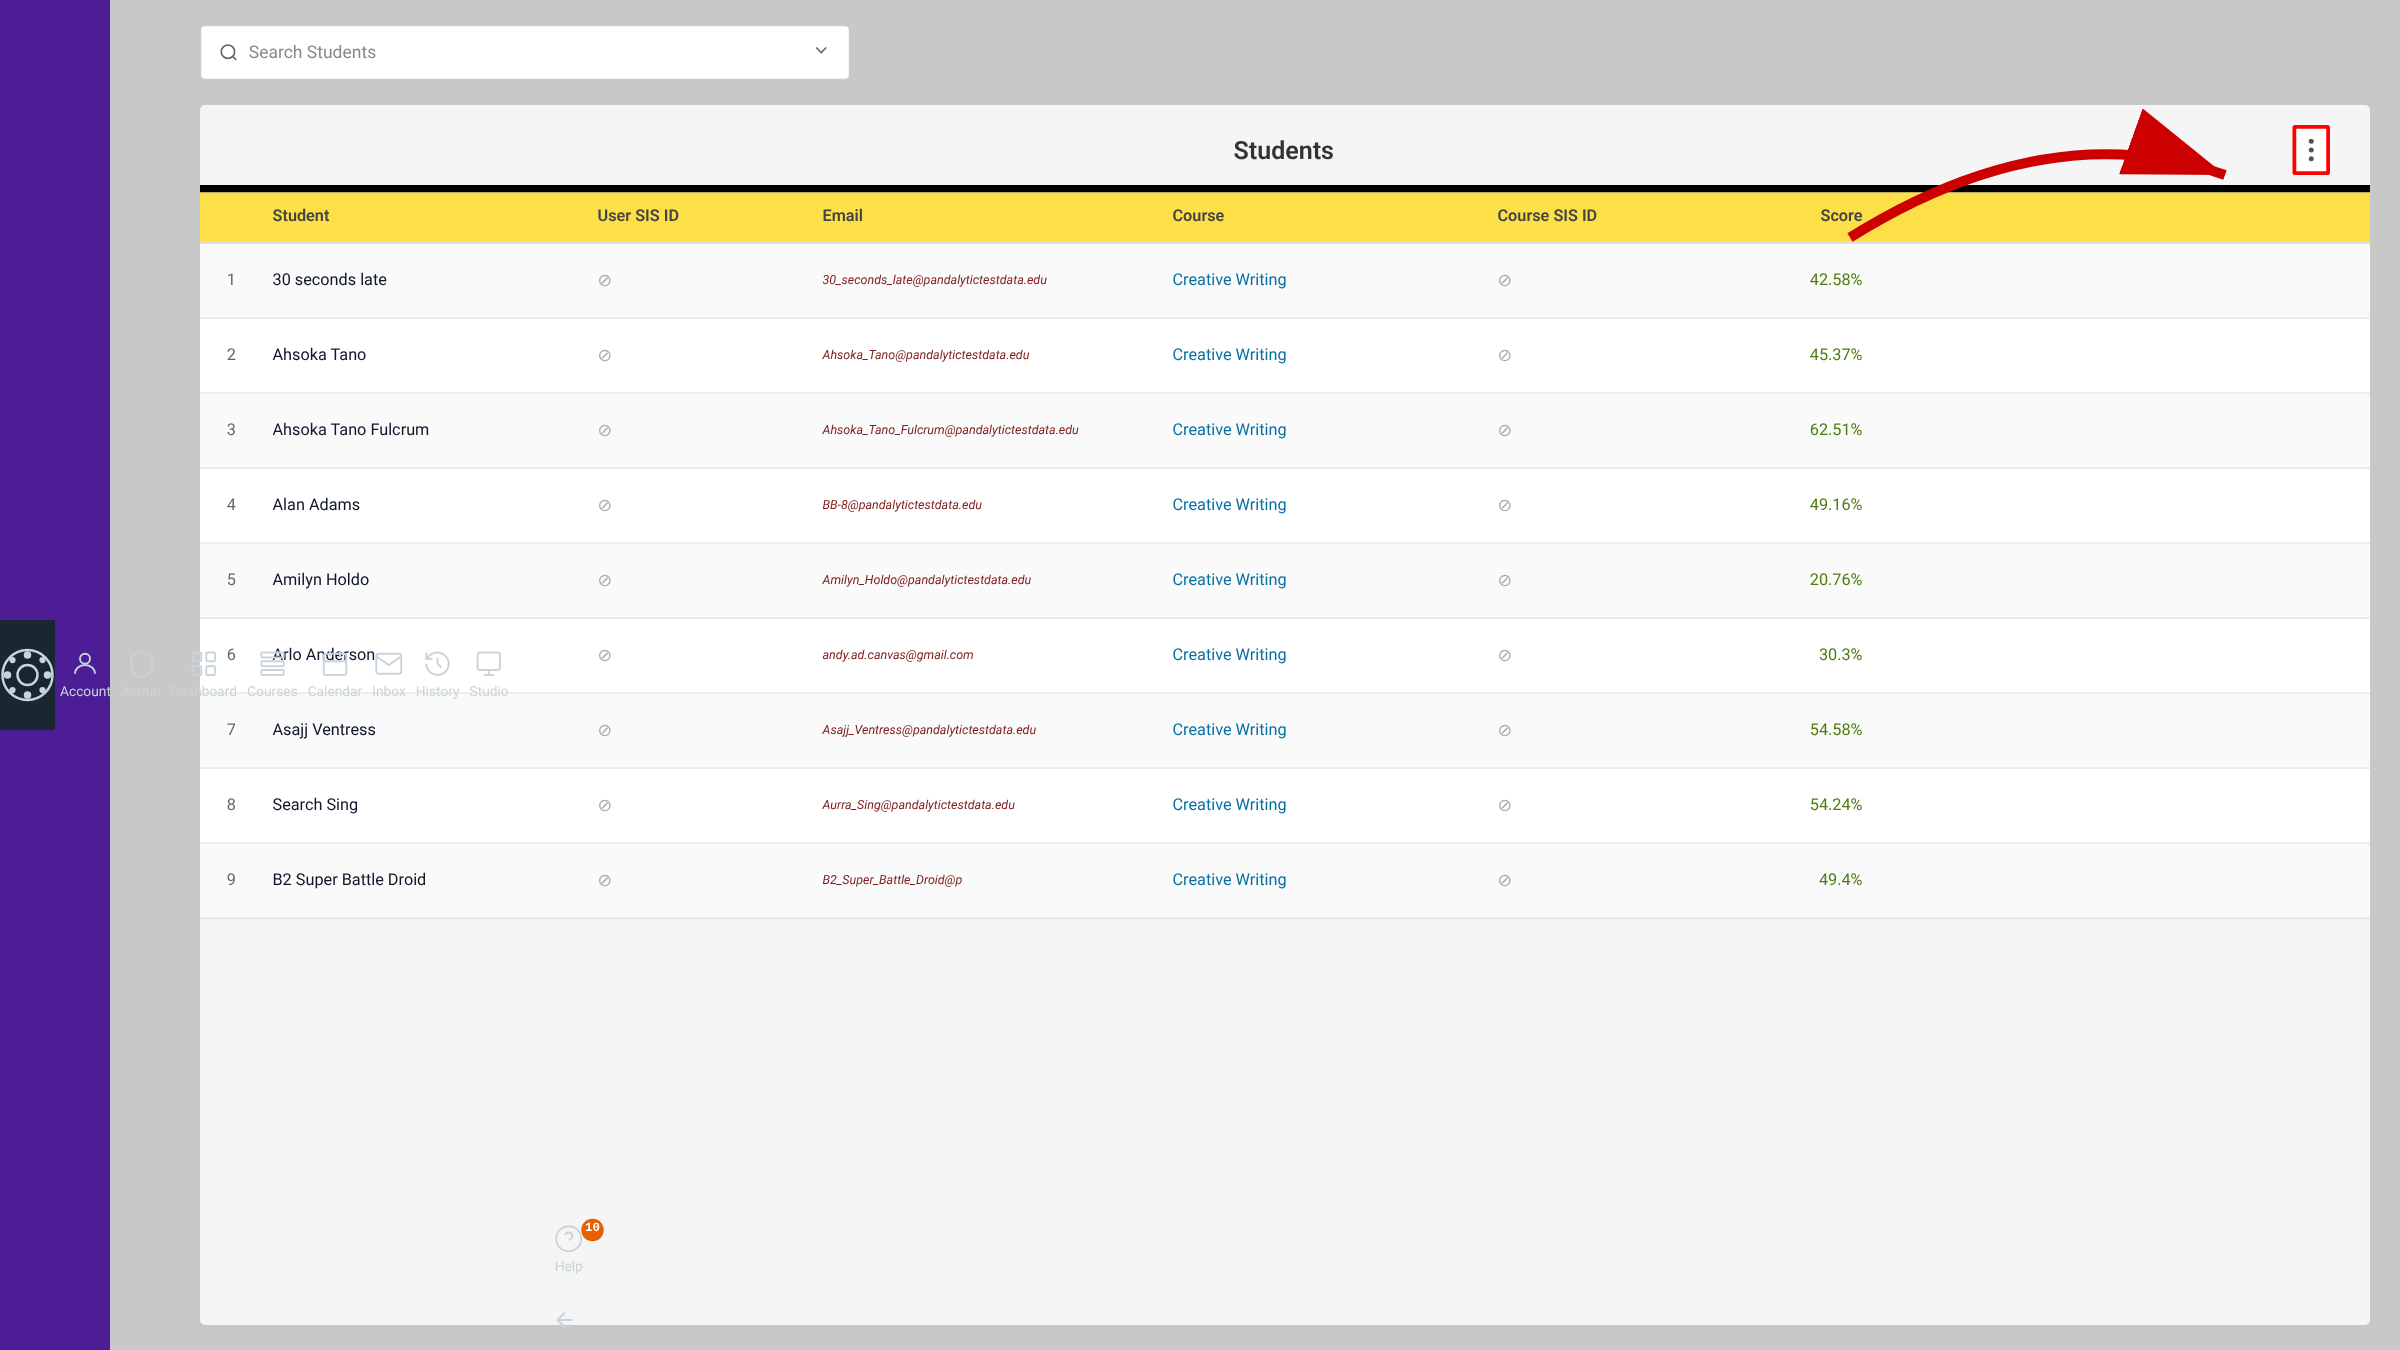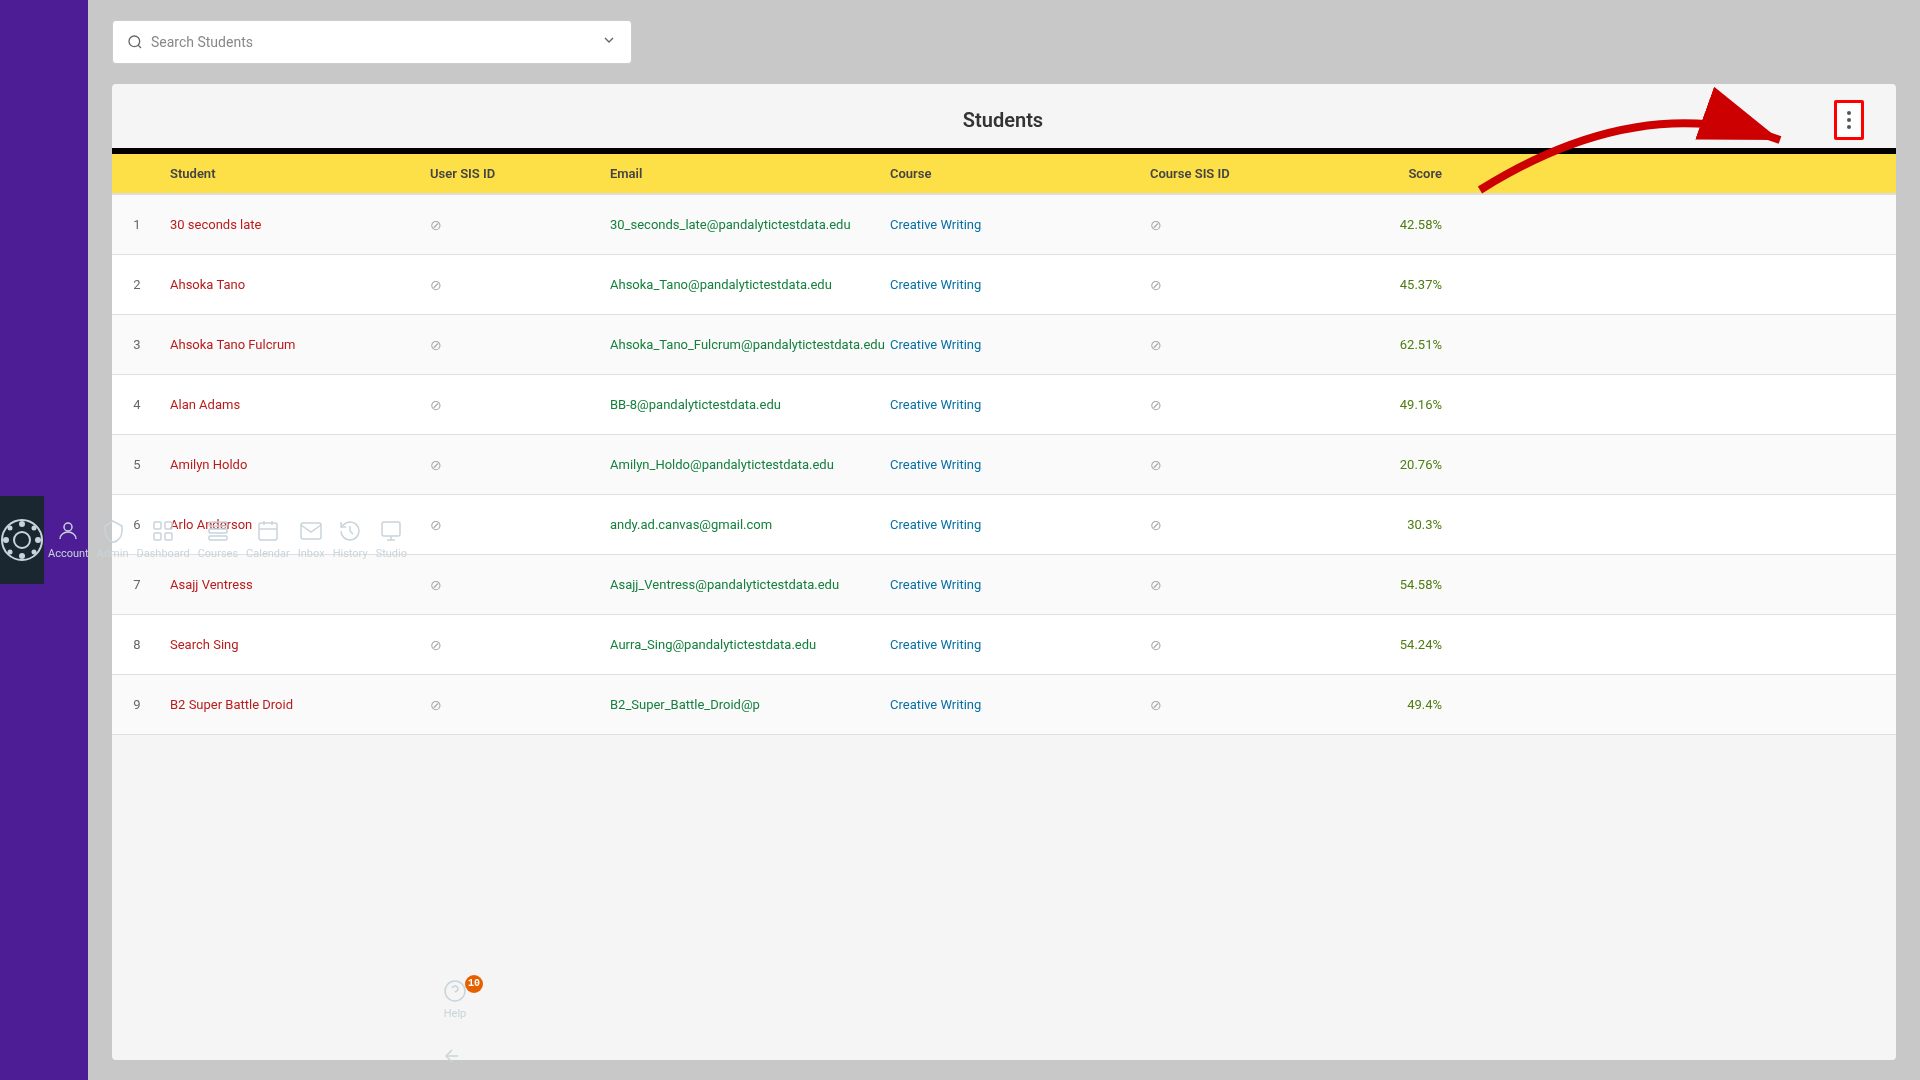--- a/index.html
+++ b/index.html
@@ -65,20 +65,21 @@
     }
 
     
     .main {
       flex: 1;
       display: flex;
       flex-direction: column;
       background: #c8c8c8;
       padding: 20px 24px;
       overflow: hidden;
+      margin-left: 48px;
     }
 
     
     .search-bar {
       background: white;
       border: 1px solid #ccc;
       border-radius: 4px;
       display: flex;
       align-items: center;
       padding: 0 14px;
@@ -158,29 +159,30 @@
     }
     .table-row:nth-child(odd) { background: #fafafa; }
     .row-num {
       font-size: 13px;
       color: #666;
       padding: 8px;
       text-align: center;
     }
     .student-link {
       font-size: 13px;
-      color: #b91c1c;
+      color: #0f172a;
       cursor: pointer;
       padding: 8px;
       text-decoration: none;
     }
     .cell {
-      font-size: 13px;
-      color: #15803d;
+      font-size: 10px;
+      color: #7f1d1d;
       padding: 8px;
+      font-style: italic;
     }
     .cell-icon {
       display: flex;
       align-items: center;
       gap: 4px;
       padding: 8px;
     }
     .chain-icon { color: #aaa; font-size: 14px; }
     .course-link {
       font-size: 13px;

